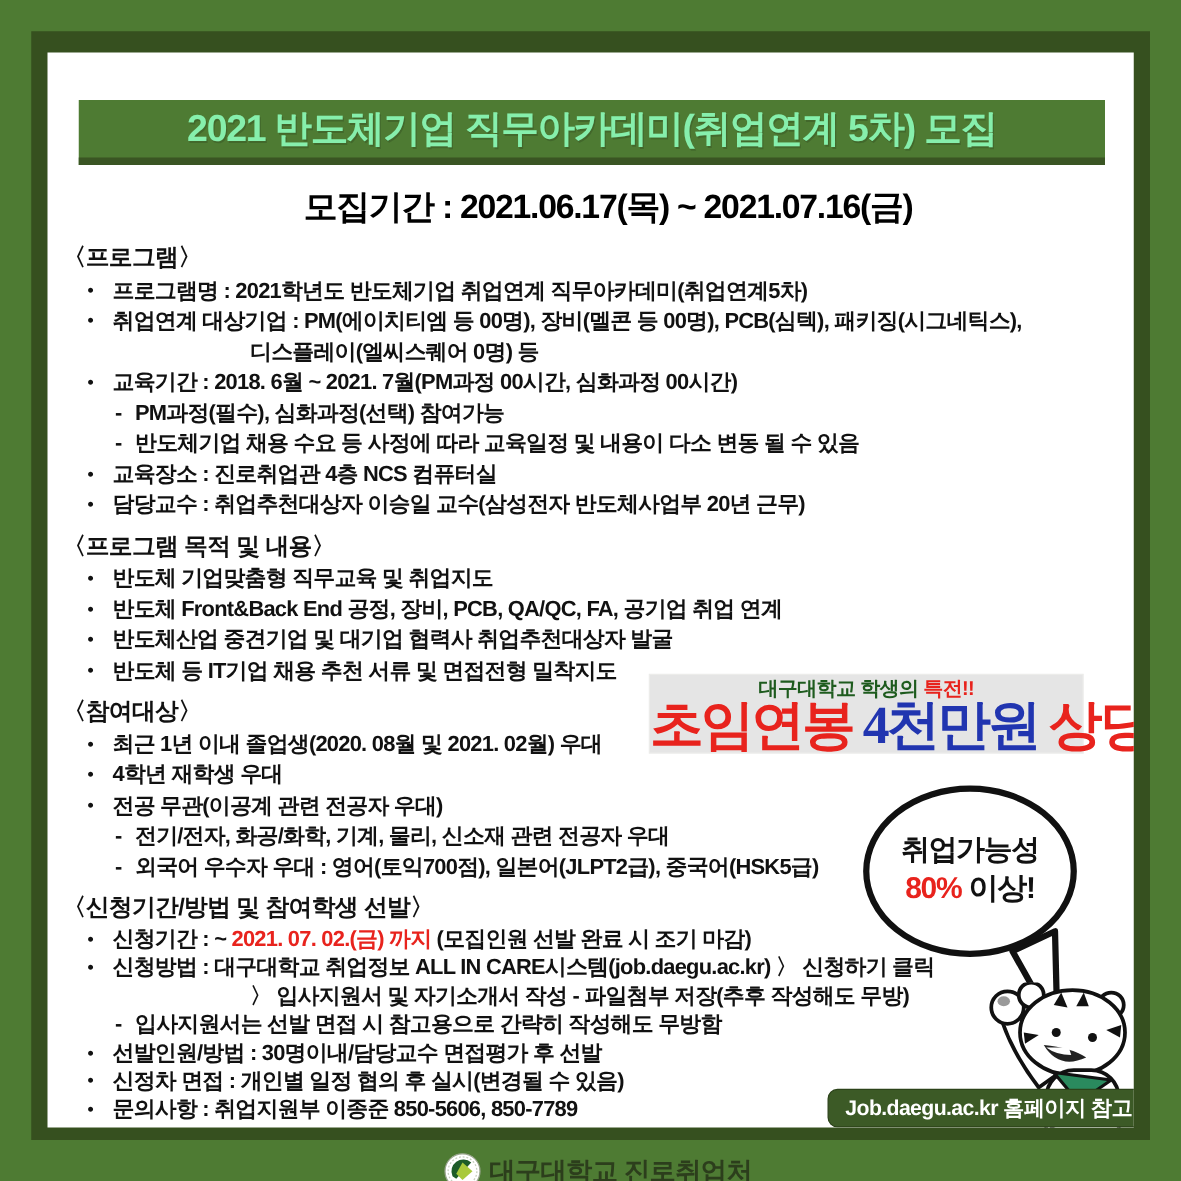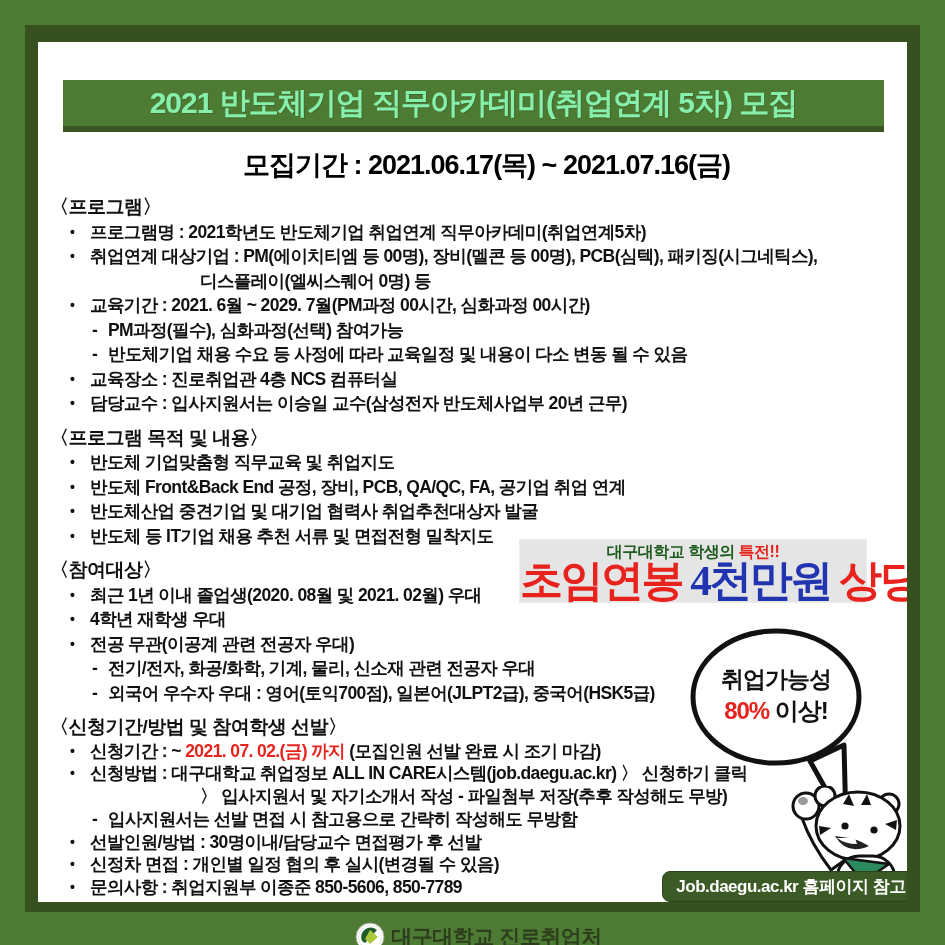--- a/index.html
+++ b/index.html
@@ -84,25 +84,25 @@
   </div>
 
   <div class="period">모집기간 : 2021.06.17(목) ~ 2021.07.16(금)</div>
 
   <div class="sections">
       <div class="section sec-0">
         <h3 class="section-heading">〈프로그램〉</h3>
         <div class="line ind-1"><span class="marker">•</span><span>프로그램명 : 2021학년도 반도체기업 취업연계 직무아카데미(취업연계5차)</span></div>
         <div class="line ind-1"><span class="marker">•</span><span>취업연계 대상기업 : PM(에이치티엠 등 00명), 장비(멜콘 등 00명), PCB(심텍), 패키징(시그네틱스),</span></div>
         <div class="line ind-3"><span>디스플레이(엘씨스퀘어 0명) 등</span></div>
-        <div class="line ind-1"><span class="marker">•</span><span>교육기간 : 2021. 6월 ~ 2029. 7월(PM과정 00시간, 심화과정 00시간)</span></div>
+        <div class="line ind-1"><span class="marker">•</span><span>교육기간 : 2018. 6월 ~ 2021. 7월(PM과정 00시간, 심화과정 00시간)</span></div>
         <div class="line ind-2"><span class="marker">-</span><span>PM과정(필수), 심화과정(선택) 참여가능</span></div>
         <div class="line ind-2"><span class="marker">-</span><span>반도체기업 채용 수요 등 사정에 따라 교육일정 및 내용이 다소 변동 될 수 있음</span></div>
         <div class="line ind-1"><span class="marker">•</span><span>교육장소 : 진로취업관 4층 NCS 컴퓨터실</span></div>
-        <div class="line ind-1"><span class="marker">•</span><span>담당교수 : 입사지원서는 이승일 교수(삼성전자 반도체사업부 20년 근무)</span></div>
+        <div class="line ind-1"><span class="marker">•</span><span>담당교수 : 취업추천대상자 이승일 교수(삼성전자 반도체사업부 20년 근무)</span></div>
       </div>
       <div class="section sec-1">
         <h3 class="section-heading">〈프로그램 목적 및 내용〉</h3>
         <div class="line ind-1"><span class="marker">•</span><span>반도체 기업맞춤형 직무교육 및 취업지도</span></div>
         <div class="line ind-1"><span class="marker">•</span><span>반도체 Front&amp;Back End 공정, 장비, PCB, QA/QC, FA, 공기업 취업 연계</span></div>
         <div class="line ind-1"><span class="marker">•</span><span>반도체산업 중견기업 및 대기업 협력사 취업추천대상자 발굴</span></div>
         <div class="line ind-1"><span class="marker">•</span><span>반도체 등 IT기업 채용 추천 서류 및 면접전형 밀착지도</span></div>
       </div>
       <div class="section sec-2">
         <h3 class="section-heading">〈참여대상〉</h3>

